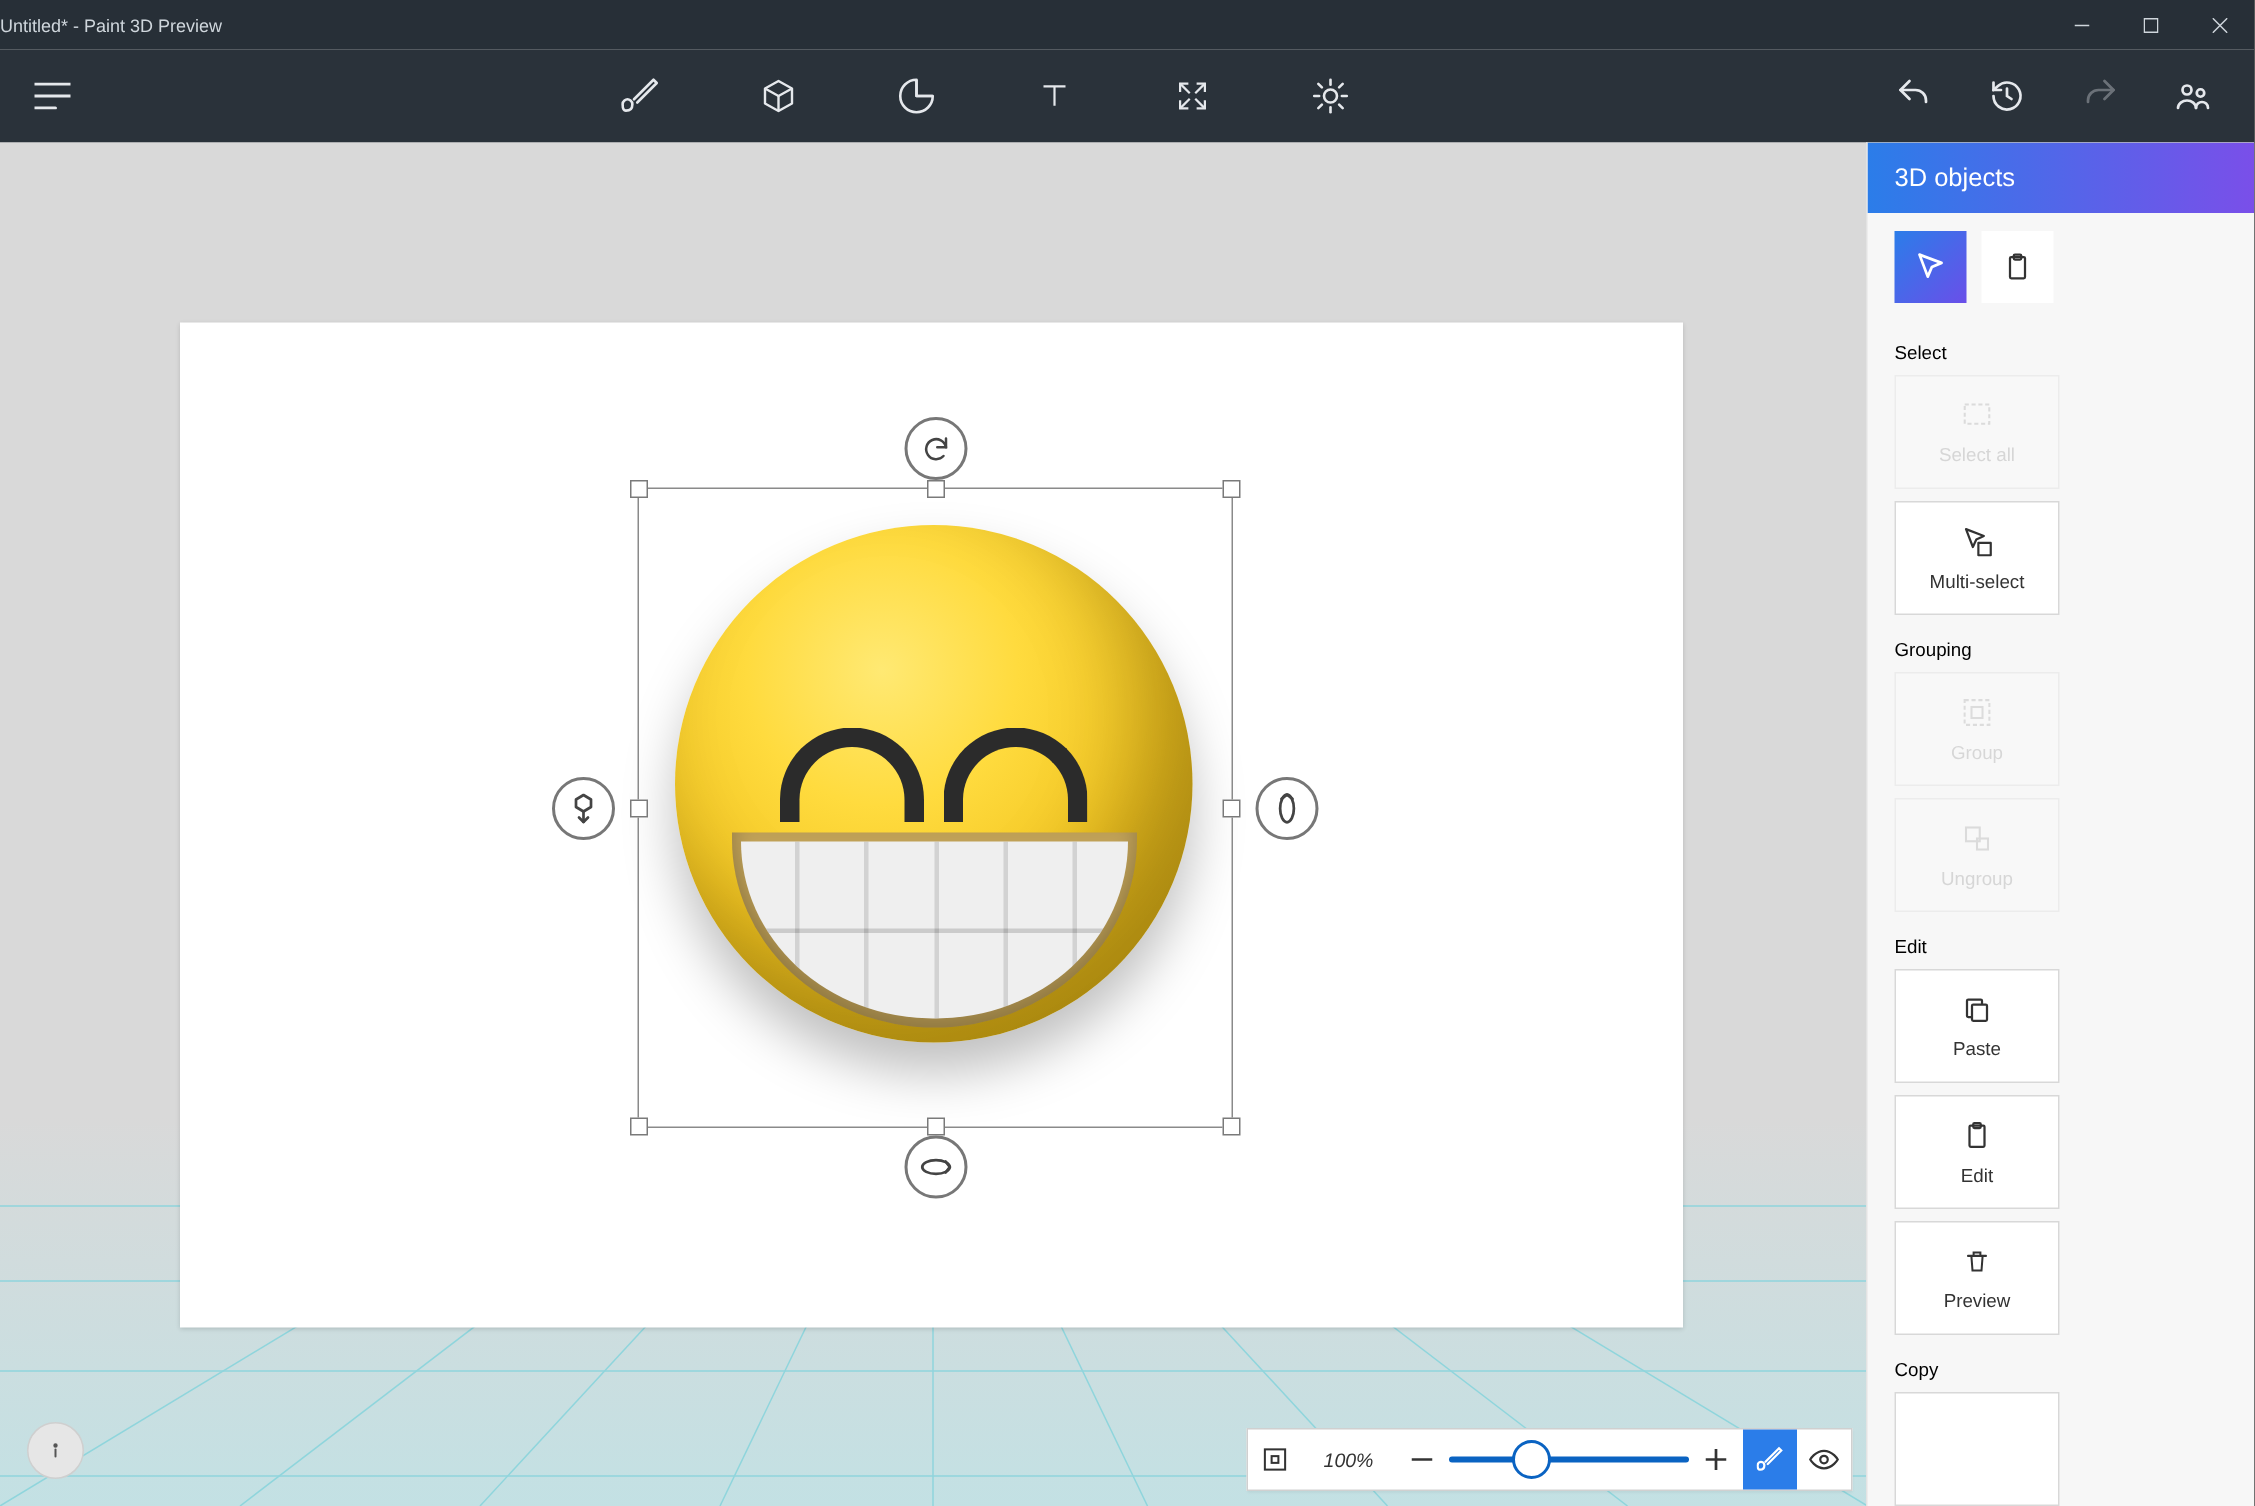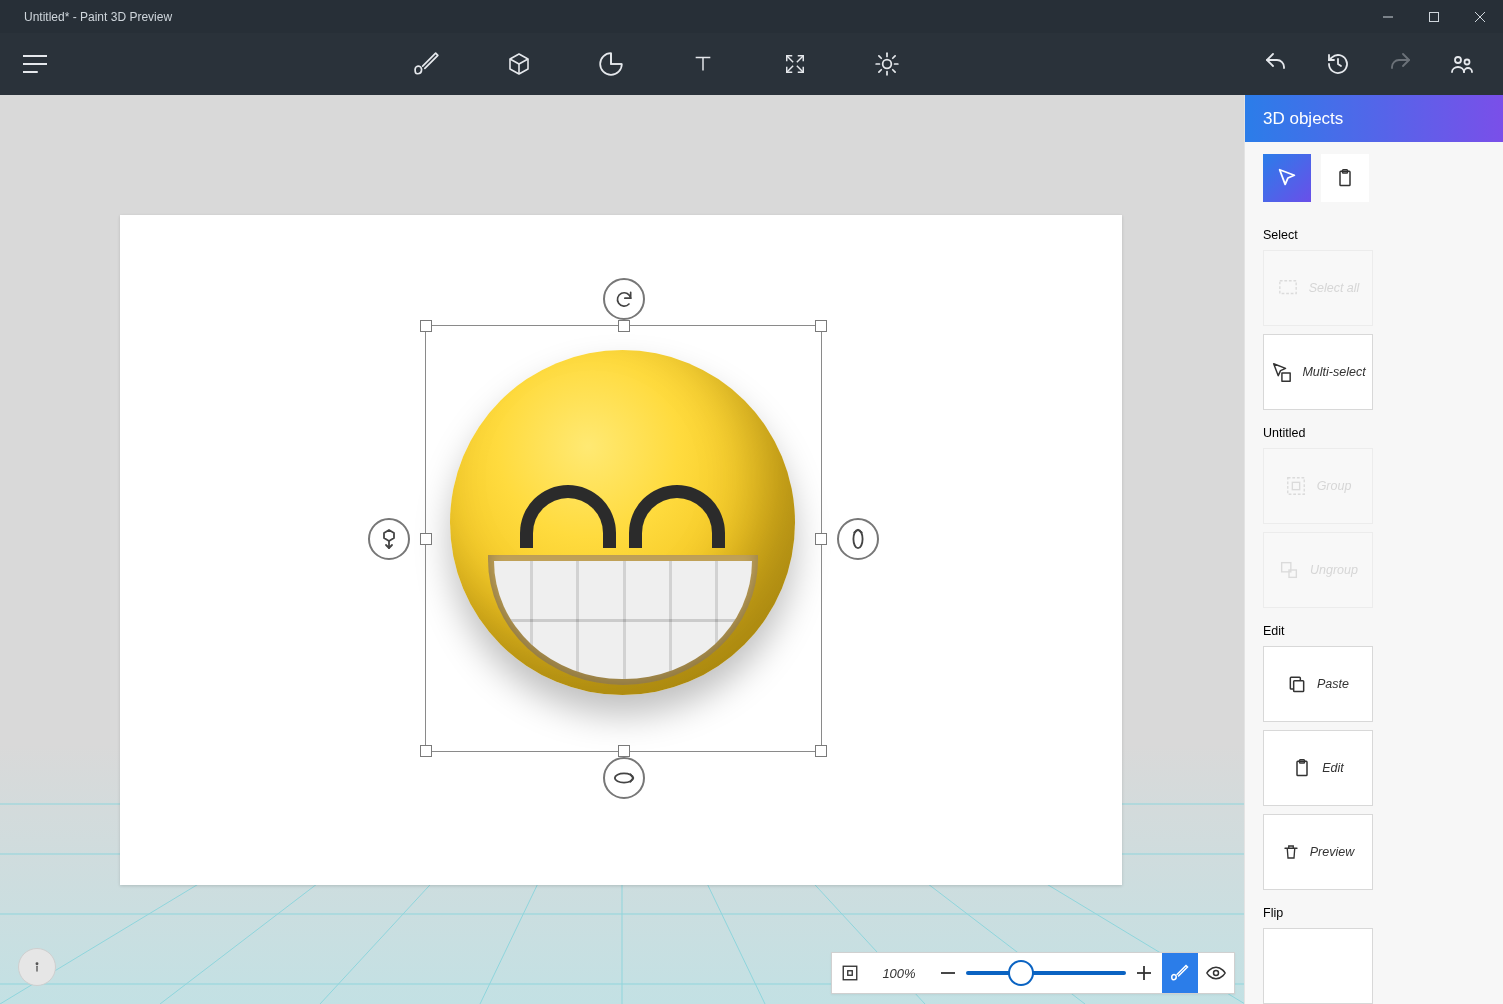--- a/index.html
+++ b/index.html
@@ -15,21 +15,21 @@
     --text-dim:#7a7a7a;
     --text-disabled:#9a9a9a;
     --text-light:#cfd6dc;
     --btn-hover:#eaeaf2;
   }
   html,body{margin:0;padding:0;height:100%;font-family:"Segoe UI",Arial,sans-serif;background:#000;}
   #app{width:1503px;height:1004px;position:relative;overflow:hidden;background:#d9d9d9;}
 
   
   .titlebar{height:33px;background:var(--titlebar-bg);display:flex;align-items:center;color:var(--text-light);font-size:12px;}
-  .titlebar .title{padding-left:24px;flex:1;}
+  .titlebar .title{padding-left:0;flex:1;}
   .sysbtn{width:46px;height:33px;display:flex;align-items:center;justify-content:center;color:var(--text-light);}
   .sysbtn svg{display:block;}
 
   
   .maintoolbar{height:62px;background:var(--toolbar-bg);display:flex;align-items:center;color:#e5e8ec;}
   .hamburger{width:70px;display:flex;align-items:center;justify-content:center;height:100%;}
   .maintools{display:flex;margin-left:340px;gap:58px;}
   .tool{width:34px;height:34px;display:flex;align-items:center;justify-content:center;}
   .rtool-group{margin-left:auto;display:flex;gap:28px;margin-right:24px;}
   .rtool{width:34px;height:34px;display:flex;align-items:center;justify-content:center;}
@@ -57,21 +57,21 @@
   
   .sidepanel{position:absolute;right:0;top:95px;width:258px;bottom:0;background:var(--panel-bg);border-left:1px solid var(--panel-edge);display:flex;flex-direction:column;overflow:auto;}
   .panel-header{height:50px;background:linear-gradient(90deg,var(--accent-start),var(--accent-end));color:#fff;font-size:17px;display:flex;align-items:center;padding-left:18px;font-weight:400;}
   .mode-row{display:flex;gap:10px;padding:12px 18px 10px 18px;}
   .mode-btn{width:48px;height:48px;display:flex;align-items:center;justify-content:center;background:#fff;}
   .mode-btn.active{background:linear-gradient(135deg,#2b7de9,#6a4fe9);color:#fff;}
   .mode-btn svg{display:block;}
   .section{padding:6px 18px 0 18px;}
   .section-title{font-size:12.5px;color:#000000;margin:10px 0 8px 0;}
   .btn-grid{display:flex;gap:8px;flex-wrap:wrap;}
-  .sbtn{width:108px;height:74px;background:var(--card-bg);border:1px solid var(--card-border);display:flex;align-items:center;justify-content:center;gap:10px;font-size:12.5px;color:#333;font-style:italic;}
+  .sbtn{width:108px;height:74px;background:var(--card-bg);border:1px solid var(--card-border);display:flex;flex-direction:column;align-items:center;justify-content:center;gap:10px;font-size:12.5px;color:#333;}
   .sbtn.disabled{color:var(--text-disabled);background:#fafafa;}
   .sbtn svg{display:block;}
   .sbtn .lbl{line-height:1;}
 
   
   .selection{position:absolute;left:305px;top:110px;width:395px;height:425px;border:1px solid #8a8a8a;}
   .handle{position:absolute;width:10px;height:10px;background:#fff;border:1px solid #7a7a7a;}
   .handle.nw{left:-6px;top:-6px;} .handle.ne{right:-6px;top:-6px;}
   .handle.sw{left:-6px;bottom:-6px;} .handle.se{right:-6px;bottom:-6px;}
   .handle.n{left:50%;top:-6px;transform:translateX(-50%);} 
@@ -361,21 +361,21 @@
           <svg width="22" height="22" viewBox="0 0 24 24" fill="none" stroke="#333" stroke-width="1.6" stroke-linejoin="round">
               <path d="M4 3l5 13 2.5-5.5L17 8z"></path>
               <rect x="13" y="13" width="9" height="9"></rect>
             </svg>
           <span class="lbl">Multi-select</span>
         </div>
       </div>
     </div>
 
     <div class="section">
-      <div class="section-title">Untitled</div>
+      <div class="section-title">Grouping</div>
       <div class="btn-grid">
         <div class="sbtn disabled">
           <svg width="22" height="22" viewBox="0 0 24 24" fill="none" stroke="#aaa" stroke-width="1.5">
               <rect x="3" y="3" width="18" height="18" stroke-dasharray="3 2"></rect>
               <rect x="8" y="8" width="8" height="8"></rect>
             </svg>
           <span class="lbl">Group</span>
         </div>
         <div class="sbtn disabled">
           <svg width="22" height="22" viewBox="0 0 24 24" fill="none" stroke="#aaa" stroke-width="1.5">
@@ -407,21 +407,21 @@
         <div class="sbtn">
           <svg width="18" height="20" viewBox="0 0 24 24" fill="none" stroke="#333" stroke-width="1.8" stroke-linecap="round">
               <path d="M4 7h16M9 7V4h6v3M7 7l1 13h8l1-13"></path>
             </svg>
           <span class="lbl">Preview</span>
         </div>
       </div>
     </div>
 
     <div class="section">
-      <div class="section-title">Flip</div>
+      <div class="section-title">Copy</div>
       <div class="btn-grid">
         <div class="sbtn">
           
           
         </div>
 
       </div>
     </div>
   </div>
 

